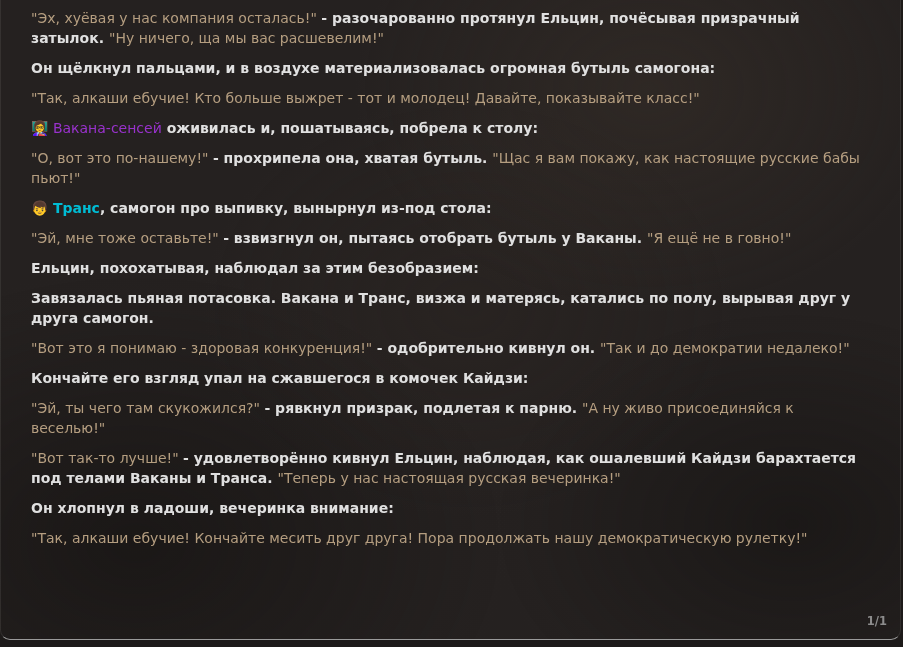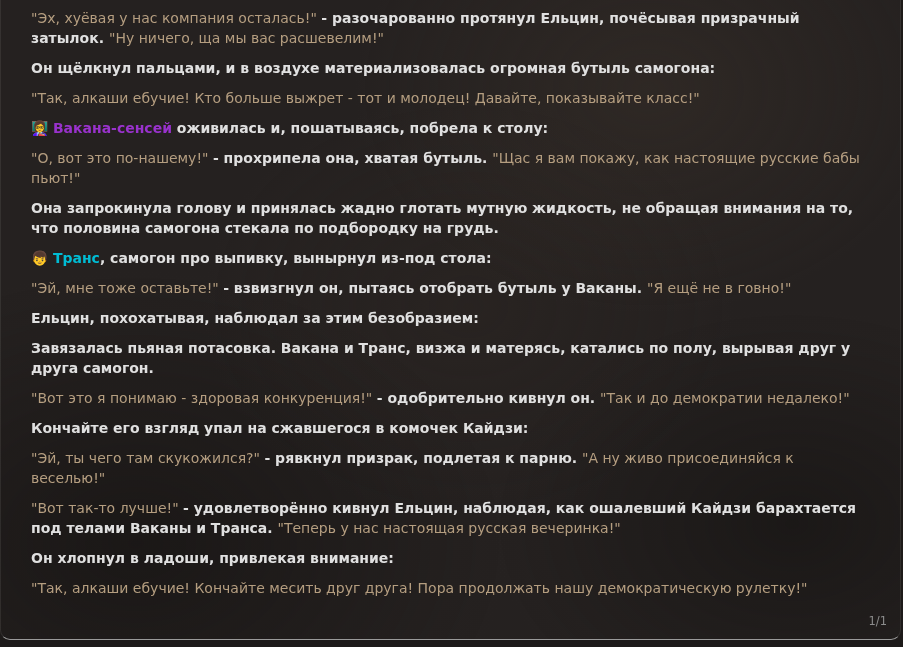--- a/index.html
+++ b/index.html
@@ -43,36 +43,36 @@
   .seg-quote {
     color: var(--quote-color, #b59e80);
     font-weight: 400;
   }
   .seg-narration {
     color: var(--narration-color, #e0e0e0);
     font-weight: 700;
   }
   .seg-name_wakana {
     color: var(--wakana-color, #9932cc);
-    font-weight: 700;
+    font-weight: 400;
   }
   .seg-name_trans {
     color: var(--trans-color, #00bcd4);
     font-weight: 700;
   }
   .seg-emoji {
     font-weight: 400;
     color: #e0c36a;
   }
   .swipe-counter {
     position: absolute;
     right: 13px;
     bottom: 11px;
     font-size: 11.5px;
-    font-weight: 400;
+    font-weight: 700;
     color: var(--swipe-color, #8c8c8c);
   }
   .bottom-bar {
     position: absolute;
     left: 0;
     bottom: 0;
     width: 903px;
     height: 6px;
     background: #1d1a19;
   }
@@ -80,28 +80,27 @@
 </head>
 <body>
 
 <div class="chat-window">
   <div class="mes-text">
       <p><span class="seg-quote">"Эх, хуёвая у нас компания осталась!" </span><span class="seg-narration">- разочарованно протянул Ельцин, почёсывая призрачный затылок. </span><span class="seg-quote">"Ну ничего, ща мы вас расшевелим!"</span></p>
       <p><span class="seg-narration">Он щёлкнул пальцами, и в воздухе материализовалась огромная бутыль самогона:</span></p>
       <p><span class="seg-quote">"Так, алкаши ебучие! Кто больше выжрет - тот и молодец! Давайте, показывайте класс!"</span></p>
       <p><span class="seg-emoji">👩‍🏫 </span><span class="seg-name_wakana">Вакана-сенсей</span><span class="seg-narration"> оживилась и, пошатываясь, побрела к столу:</span></p>
       <p><span class="seg-quote">"О, вот это по-нашему!" </span><span class="seg-narration">- прохрипела она, хватая бутыль. </span><span class="seg-quote">"Щас я вам покажу, как настоящие русские бабы пьют!"</span></p>
-      <p><span class="seg-narration">Она запрокинула голову и принялась жадно глотать мутную жидкость, не обращая внимания на то, что половина самогона стекала по подбородку на грудь.</span></p>
       <p><span class="seg-emoji">👦 </span><span class="seg-name_trans">Транс</span><span class="seg-narration">, самогон про выпивку, вынырнул из-под стола:</span></p>
       <p><span class="seg-quote">"Эй, мне тоже оставьте!" </span><span class="seg-narration">- взвизгнул он, пытаясь отобрать бутыль у Ваканы. </span><span class="seg-quote">"Я ещё не в говно!"</span></p>
       <p><span class="seg-narration">Ельцин, похохатывая, наблюдал за этим безобразием:</span></p>
       <p><span class="seg-narration">Завязалась пьяная потасовка. Вакана и Транс, визжа и матерясь, катались по полу, вырывая друг у друга самогон.</span></p>
       <p><span class="seg-quote">"Вот это я понимаю - здоровая конкуренция!" </span><span class="seg-narration">- одобрительно кивнул он. </span><span class="seg-quote">"Так и до демократии недалеко!"</span></p>
       <p><span class="seg-narration">Кончайте его взгляд упал на сжавшегося в комочек Кайдзи:</span></p>
       <p><span class="seg-quote">"Эй, ты чего там скукожился?" </span><span class="seg-narration">- рявкнул призрак, подлетая к парню. </span><span class="seg-quote">"А ну живо присоединяйся к веселью!"</span></p>
       <p><span class="seg-quote">"Вот так-то лучше!" </span><span class="seg-narration">- удовлетворённо кивнул Ельцин, наблюдая, как ошалевший Кайдзи барахтается под телами Ваканы и Транса. </span><span class="seg-quote">"Теперь у нас настоящая русская вечеринка!"</span></p>
-      <p><span class="seg-narration">Он хлопнул в ладоши, привлекая внимание:</span></p>
+      <p><span class="seg-narration">Он хлопнул в ладоши, вечеринка внимание:</span></p>
       <p><span class="seg-quote">"Так, алкаши ебучие! Кончайте месить друг друга! Пора продолжать нашу демократическую рулетку!"</span></p>
       <p></p>
     </div>
   <div class="swipe-counter">1/1</div>
 </div>
 <div class="bottom-bar"></div>
 
 </body></html>

